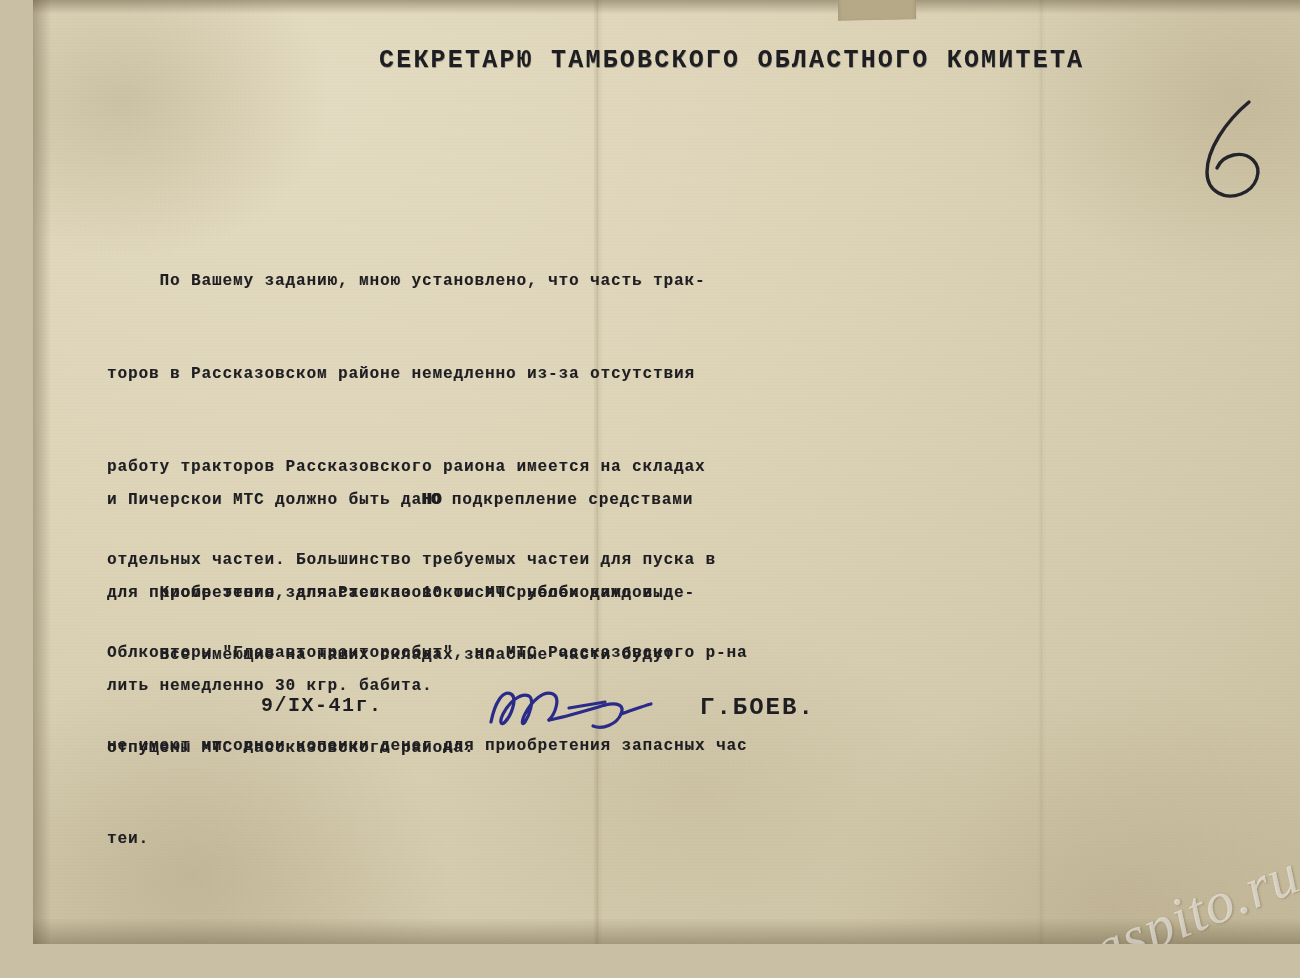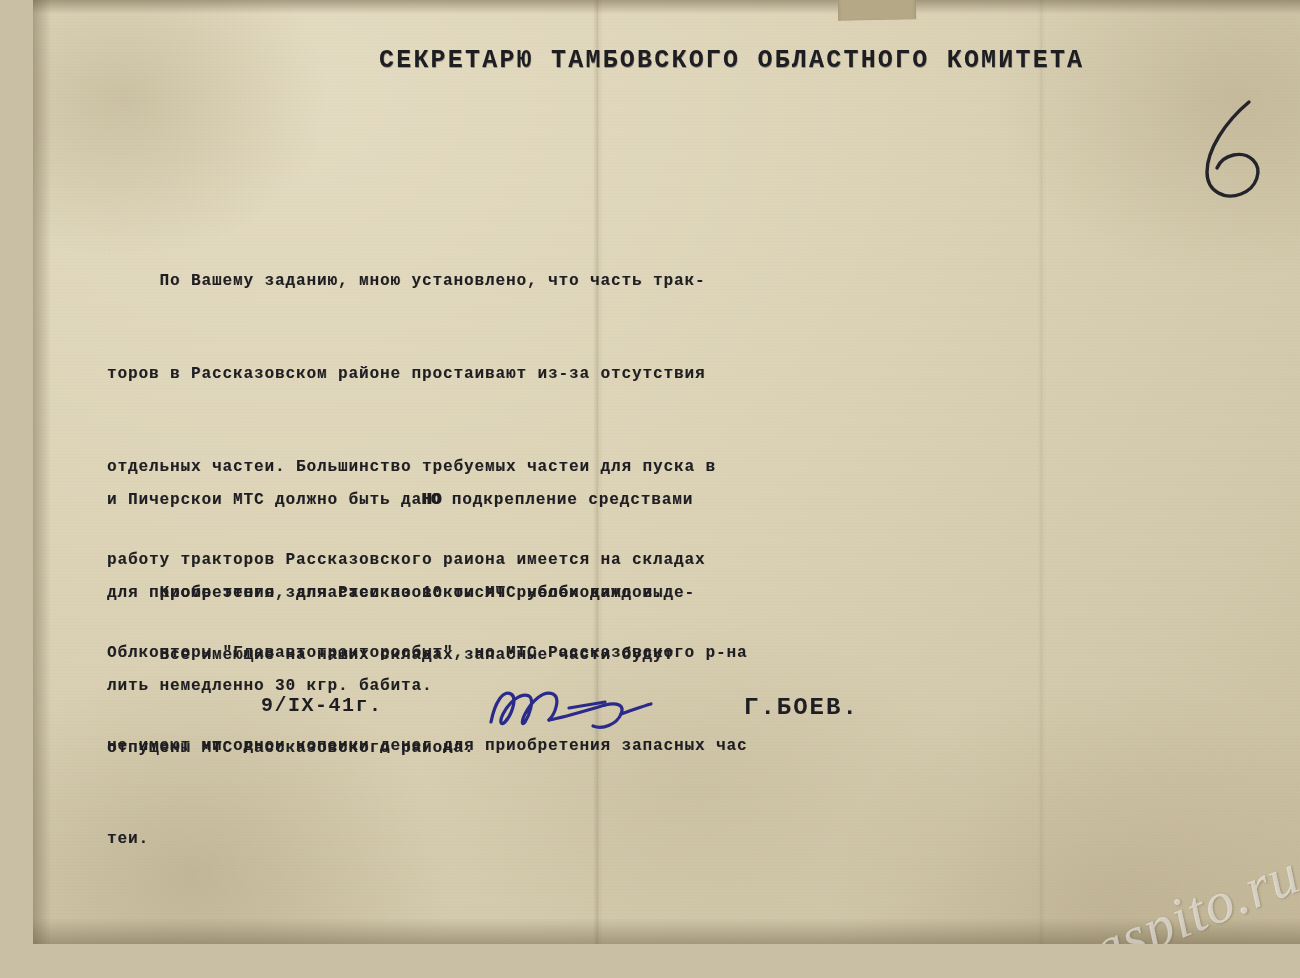--- a/index.html
+++ b/index.html
@@ -128,21 +128,21 @@
     letter-spacing: 0px;
     text-shadow: 0.8px 0 0 #1d1d22, -0.8px 0 0 #1d1d22;
   }
 
   
   #sig-date {
     left: 228px; top: 694px;
     font-size: 20px; font-weight: 700; letter-spacing: 1.5px;
   }
   #sig-name {
-    left: 711px; top: 694px;
+    left: 667px; top: 694px;
     font-size: 24px; font-weight: 700; letter-spacing: 2px;
   }
   #signature-mark {
     position: absolute;
     left: 448px; top: 672px;
     width: 230px; height: 70px;
   }
 
   
   #page-number-mark {
@@ -202,23 +202,23 @@
   <div class="edge-top"></div>
   <div class="edge-bottom"></div>
   <div class="edge-left"></div>
   <div class="notch"></div>
 
   <div class="typed heading" id="head-line-1">СЕКРЕТАРЮ ТАМБОВСКОГО ОБЛАСТНОГО КОМИТЕТА</div>
 
 
   <div class="typed body-block" id="para-1">
     <div>     По Вашему заданию, мною установлено, что часть трак-</div>
-    <div>торов в Рассказовском районе простаивают из-за отсутствия</div>
+    <div>торов в Рассказовском районе немедленно из-за отсутствия</div>
+    <div>работу тракторов Рассказовского раиона имеется на складах</div>
     <div>отдельных частеи. Большинство требуемых частеи для пуска в</div>
-    <div>работу тракторов Рассказовского раиона имеется на складах</div>
     <div>Облконторы "Глававтотракторосбыт", но МТС Рассказовского р-на</div>
     <div>не имеют ни однои копеики денег для приобретения запасных час</div>
     <div>теи.</div>
   </div>
 
   <div class="typed body-block" id="para-2">
     <div><span>и Пичерскои МТС должно быть да</span><span class="bold-insert">НО</span><span> подкрепление средствами</span></div>
     <div>для приобретения запчастеи по 10 тысяч рублеи каждои.</div>
   </div>
 

